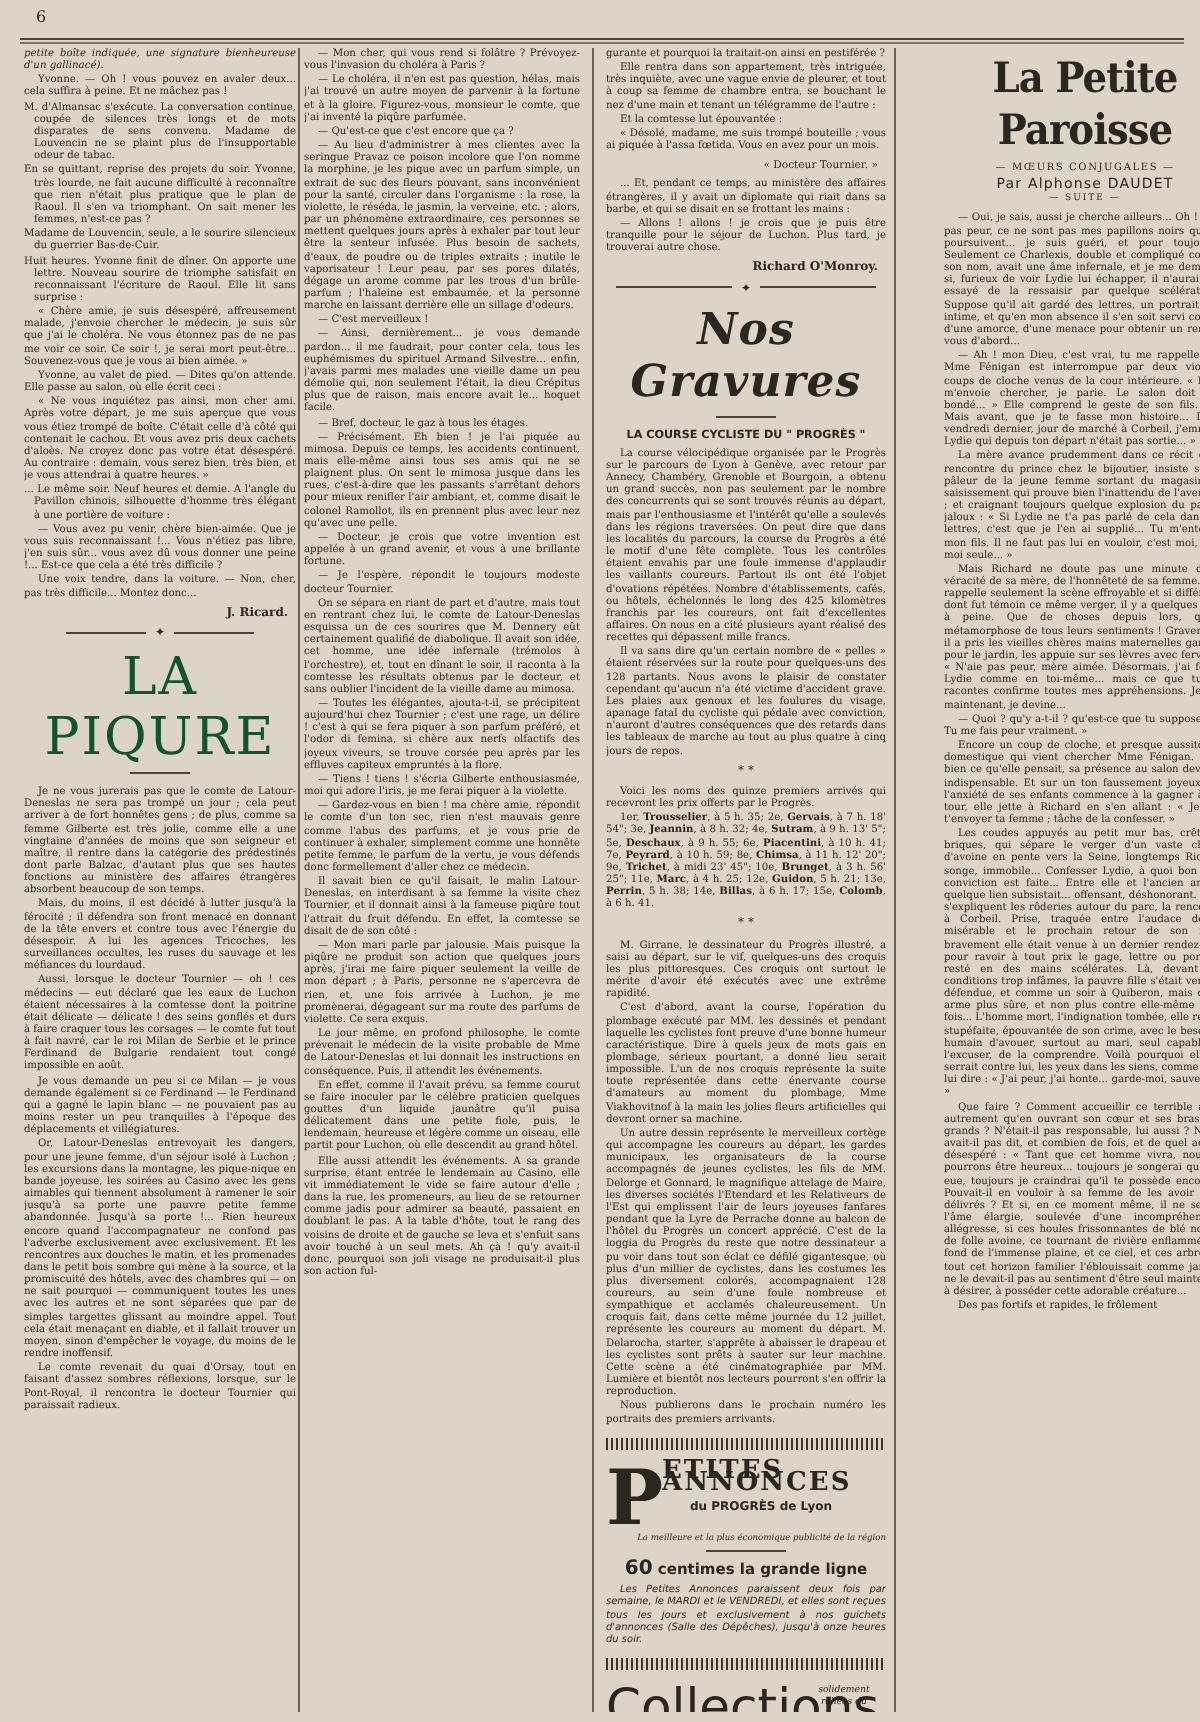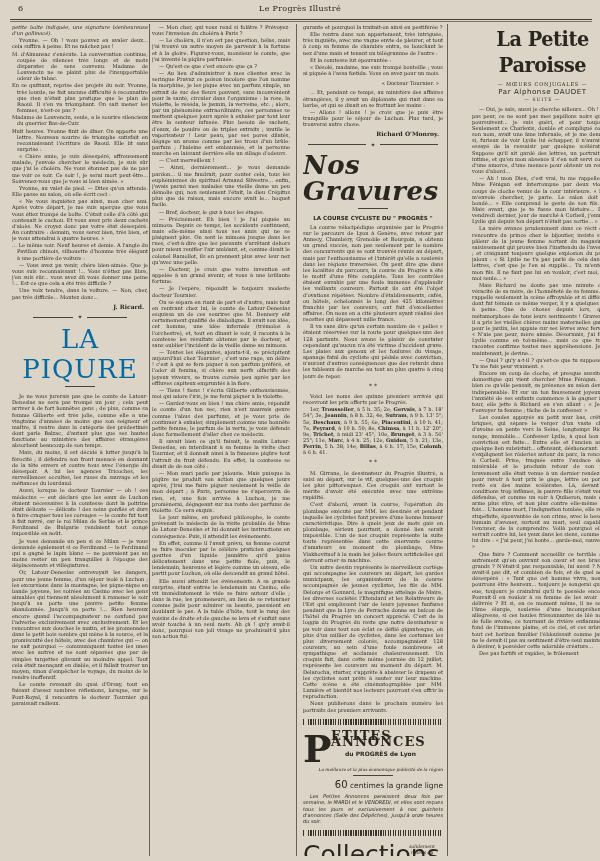--- a/index.html
+++ b/index.html
@@ -25,53 +25,52 @@
   .v1 { left:149px; } .v2 { left:296px; } .v3 { left:447px; }
 
   p { margin:0 0 1px 0; text-indent:7px; }
   .noindent { text-indent:0; }
   .hang { text-indent:-5px; padding-left:5px; }
   .sig { text-align:right; font-weight:bold; font-size:6px; margin:4px 4px 3px 0; text-indent:0; }
   i { font-style:italic; }
   .orn { text-align:center; font-size:6px; margin:4px 0; text-indent:0; }
   .orn .line { display:inline-block; width:40px; border-top:1px solid #4a4438; vertical-align:middle; margin:0 4px; }
 
-  .big-title { font-family:"DejaVu Serif", serif; font-size:26px; line-height:30px; text-align:center; letter-spacing:1px; margin:4px 0 2px 0; text-indent:0; color:#0369a1; }
+  .big-title { font-family:"DejaVu Serif", serif; font-size:26px; line-height:30px; text-align:center; letter-spacing:1px; margin:4px 0 2px 0; text-indent:0; color:#14532d; }
   .title-rule { width:30px; margin:0 auto 6px auto; border-top:1px solid #4a4438; }
 
-  .gravures-title { font-family:"DejaVu Serif", serif; font-style:italic; font-weight:bold; font-size:26px; line-height:26px; text-align:left; margin:2px 0 4px 0; text-indent:0; letter-spacing:0.5px; }
+  .gravures-title { font-family:"DejaVu Serif", serif; font-style:italic; font-weight:bold; font-size:22px; line-height:26px; text-align:center; margin:2px 0 4px 0; text-indent:0; letter-spacing:0.5px; }
   .subhead { text-align:center; font-weight:bold; font-size:5.6px; margin:4px 0 3px 0; text-indent:0; font-family:"DejaVu Sans", sans-serif; }
   .ranks b { font-weight:bold; }
 
   .stripe { height:6px; margin:6px 0; background:repeating-linear-gradient(90deg,#3a342a 0 1px,#dcd5c7 1px 2.5px); }
   .ad-title { position:relative; height:34px; margin:2px 0 2px 0; }
   .ad-P { position:absolute; left:0; top:-2px; font-size:38px; line-height:40px; font-weight:bold; font-family:"DejaVu Serif", serif; }
   .ad-rest { position:absolute; left:28px; top:2px; font-size:13px; font-weight:bold; letter-spacing:1px; font-family:"DejaVu Serif", serif; }
   .ad-sub { position:absolute; left:42px; top:20px; font-size:6px; font-weight:bold; font-family:"DejaVu Sans", sans-serif; }
   .ad-tag { text-align:right; font-size:4.3px; font-style:italic; text-indent:0; margin:0 0 2px 0; }
-  .ad-price { text-align:right; font-family:"DejaVu Sans", sans-serif; font-size:7.5px; font-weight:normal; margin:4px 0 4px 0; text-indent:0; }
+  .ad-price { text-align:center; font-family:"DejaVu Sans", sans-serif; font-size:7.5px; font-weight:bold; margin:4px 0 4px 0; text-indent:0; }
   .ad-price span.num { font-size:10px; }
   .ad-text { font-family:"DejaVu Sans", sans-serif; font-style:italic; font-size:5px; line-height:6.3px; text-indent:7px; }
   .coll { position:relative; height:30px; }
   .coll-word { position:absolute; left:0; top:-2px; font-family:"DejaVu Sans", sans-serif; font-size:25px; line-height:30px; }
   .coll-side { position:absolute; right:2px; top:2px; width:38px; text-align:center; font-size:4.6px; line-height:5.5px; font-style:italic; }
 
   .paroisse-title { font-family:"DejaVu Serif", serif; font-weight:bold; font-size:21px; line-height:26px; text-align:center; margin:2px 0 3px 0; text-indent:0; letter-spacing:-0.5px; transform:scaleX(0.92); }
   .serie { text-align:center; font-size:5px; letter-spacing:0.8px; text-indent:0; margin:1px 0 2px 0; }
   .author { text-align:center; font-size:7px; font-weight:normal; font-family:"DejaVu Sans", sans-serif; letter-spacing:0.6px; text-indent:0; margin:2px 0 2px 0; }
   .suite { text-align:center; font-size:4.5px; letter-spacing:1px; text-indent:0; margin:1px 0 3px 0; }
 </style>
 </head>
 <body>
 
 <div class="page">
 
   <div class="header">
     <span class="page-num">6</span>
-    <div class="journal">Le Progrès Illustré</div>
     <div class="header-rule"></div>
   </div>
 
   <div class="vrule v1"></div>
   <div class="vrule v2"></div>
   <div class="vrule v3"></div>
 
   <div class="col c1">
     <p class="noindent"><i>petite boîte indiquée, une signature bienheureuse d'un gallinacé).</i></p>
     <p>Yvonne. — Oh ! vous pouvez en avaler deux... cela suffira à peine. Et ne mâchez pas !</p>

